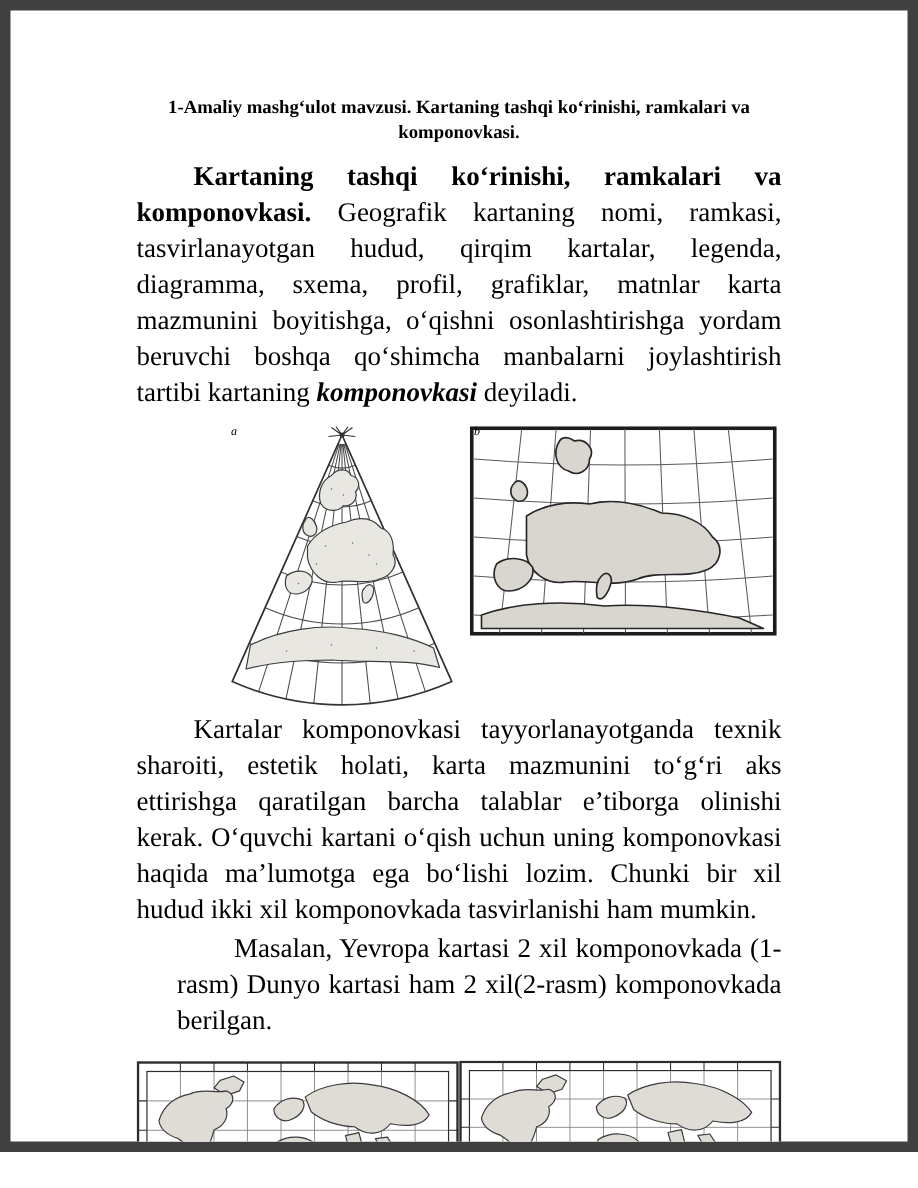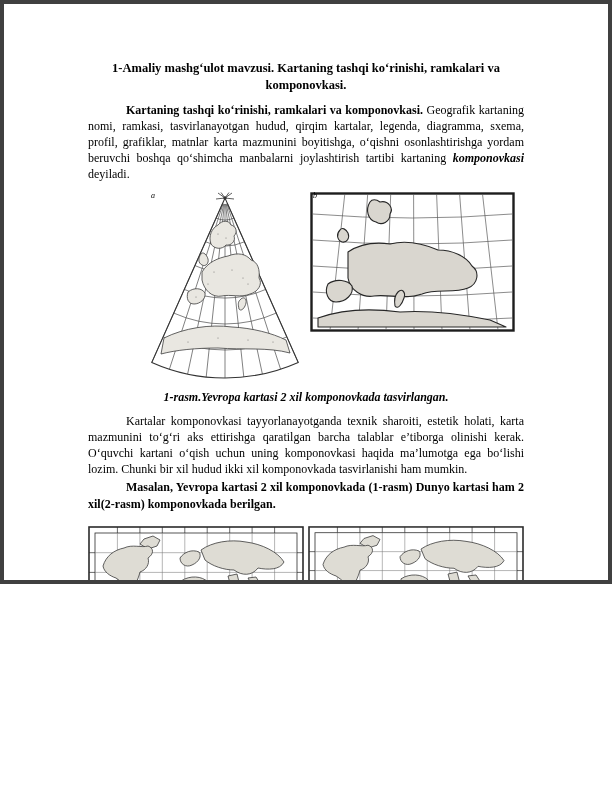--- a/index.html
+++ b/index.html
@@ -1,32 +1,32 @@
 <!DOCTYPE html>
 <html><head>
 <meta charset="utf-8">
 <style>
   * { box-sizing: border-box; }
   html, body { margin: 0; padding: 0; background: #ffffff; }
   .page {
-    width: 612px; height: 584px; background: #ffffff;
-    border: 4px solid #404040;
+    width: 612px; height: 768px; background: #ffffff;
+    border: 7px solid #404040;
     font-family: "Liberation Serif", serif; color: #000;
     overflow: hidden;
   }
   .content { padding: 56px 84px 0 84px; }
   .title {
     font-size: 12.5px; font-weight: bold; text-align: center;
     line-height: 1.35; margin: 0 auto 8px auto; max-width: 452px;
   }
   .para {
-    font-size: 12px; line-height: 1.34; text-align: justify;
+    font-size: 18px; line-height: 1.34; text-align: justify;
     text-indent: 38px; margin: 0 0 2px 0;
   }
-  .para.bold { font-weight: bold; }
+  .para.bold { font-weight: normal; margin-left: 27px; }
   .caption {
     font-size: 12px; font-weight: bold; font-style: italic;
     text-align: center; margin: 8px 0 8px 0;
   }
   .fig1-row { display: flex; align-items: flex-start; gap: 5px; margin: 10px 0 0 60px; }
   .fig2-row { display: flex; justify-content: space-between; align-items: flex-start; margin: 14px 0 0 0; }
   .map-wrap { position: relative; }
   .map-label {
     position: absolute; top: 0px; left: 3px;
     font-size: 8px; font-style: italic; line-height: 1;
@@ -93,21 +93,20 @@
             <path d="M30,38 C26,42 27,48 32,50 C37,51 40,46 38,41 C36,37 32,35 30,38 Z"></path>
             <path d="M38,60 C50,52 66,50 80,52 C96,48 114,52 128,58 C142,58 156,64 162,74 C170,80 168,92 158,96 C144,102 126,96 112,102 C96,108 78,102 64,104 C52,106 40,98 38,86 Z"></path>
             <path d="M18,92 C26,86 38,88 42,94 C44,102 36,110 26,110 C18,110 14,100 18,92 Z"></path>
             <path d="M88,100 C92,96 96,100 94,106 C92,112 88,118 85,114 C84,108 85,103 88,100 Z"></path>
             <path d="M8,126 C30,118 60,116 90,120 C120,118 150,122 180,128 L196,135 L8,135 Z"></path>
           </g>
         </svg>
       </div>
     </div>
 
-    <div class="caption">1-rasm.Yevropa kartasi 2 xil komponovkada tasvirlangan.</div>
 
     <p class="para">Kartalar komponovkasi tayyorlanayotganda texnik sharoiti, estetik holati, karta mazmunini to‘g‘ri aks ettirishga qaratilgan barcha talablar e’tiborga olinishi kerak. O‘quvchi kartani o‘qish uchun uning komponovkasi haqida ma’lumotga ega bo‘lishi lozim. Chunki bir xil hudud ikki xil komponovkada tasvirlanishi ham mumkin.</p>
 
     <p class="para bold">Masalan, Yevropa kartasi 2 xil komponovkada (1-rasm) Dunyo kartasi ham 2 xil(2-rasm) komponovkada berilgan.</p>
 
     <div class="fig2-row">
       <svg id="worldA" width="216" height="152" viewBox="0 0 216 152">
         <g id="world-content">
           <rect x="1" y="1" width="214" height="150" fill="#fff" stroke="#2b2b2b" stroke-width="1.6"></rect>
           <rect x="7" y="7" width="202" height="138" fill="none" stroke="#2b2b2b" stroke-width="0.8"></rect>

